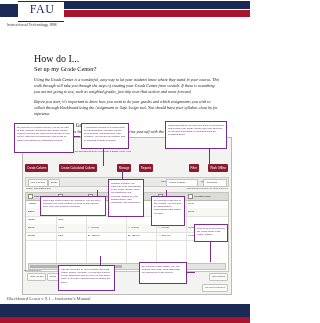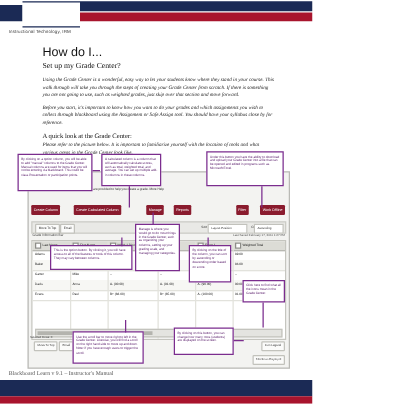--- a/index.html
+++ b/index.html
@@ -17,21 +17,21 @@
       border-top:1px solid #1b2a55;border-bottom:1px solid #1b2a55;}
   .hdr .logo-text{position:absolute;left:21px;top:2px;width:42px;text-align:center;
       font-family:"Liberation Serif",serif;font-size:12px;letter-spacing:.5px;color:#1b2a55;}
   .hdr .navy-right{position:absolute;left:64px;top:1px;right:0;height:8px;background:#1b2a55;}
   .hdr .red-right{position:absolute;left:64px;top:10px;right:0;height:7px;background:#a8142d;}
   .subhdr{position:absolute;left:7px;top:23px;font-family:"Liberation Sans",sans-serif;
       font-size:3.6px;color:#3a3a3a;letter-spacing:.1px;}
 
   
   .content{position:absolute;left:34px;top:37px;width:186px;}
-  .h1{font-size:10px;color:#111;margin:0 0 1px 0;font-family:Liberation Sans, sans-serif;}
+  .h1{font-size:10px;color:#111;margin:16px 0 1px 0;font-family:Liberation Serif, serif;}
   .h2{font-size:6.2px;color:#111;margin:0 0 5px 0;font-family:"Liberation Serif",serif;}
   .para{font-size:4.1px;line-height:1.42;color:#1a1a1a;font-style:italic;margin:0 0 5px 0;}
   .h3{font-size:5.3px;color:#111;margin:0 0 1px 0;font-family:"Liberation Serif",serif;}
   .para2{font-size:4.1px;line-height:1.42;color:#1a1a1a;font-style:italic;margin:0 0 4px 0;}
 
   
   .shot{position:absolute;left:22px;top:137px;width:208px;height:156px;
       background:#f3f3f1;border:1px solid #b9b9b5;}
   .shot-inner{position:absolute;inset:0;overflow:hidden;}
 
@@ -98,20 +98,21 @@
   .fred{position:absolute;left:0;bottom:0;width:250px;height:6px;background:#a8142d;}
 </style>
 </head>
 <body>
 
 <div class="hdr">
   <div class="navy-left"></div>
   <div class="navy-right"></div>
   <div class="red-right"></div>
   <div class="logo-box"></div>
+  <div class="logo-text">FAU</div>
 </div>
 <div class="subhdr">Instructional Technology, IRM</div>
 
 <div class="content">
   <div class="h1">How do I...</div>
   <div class="h2">Set up my Grade Center?</div>
   <div class="para">Using the Grade Center is a wonderful, easy way to let your students know where they stand in your course. This walk through will take you through the steps of creating your Grade Center from scratch. If there is something you are not going to use, such as weighted grades, just skip over that section and move forward.</div>
   <div class="para">Before you start, it's important to know how you want to do your grades and which assignments you wish to collect through blackboard using the Assignment or Safe Assign tool. You should have your syllabus close by for reference.</div>
   <div class="h3">A quick look at the Grade Center:</div>
   <div class="para2">Please refer to the picture below. It is important to familiarize yourself with the location of tools and what various areas in the Grade Center look like.</div>

